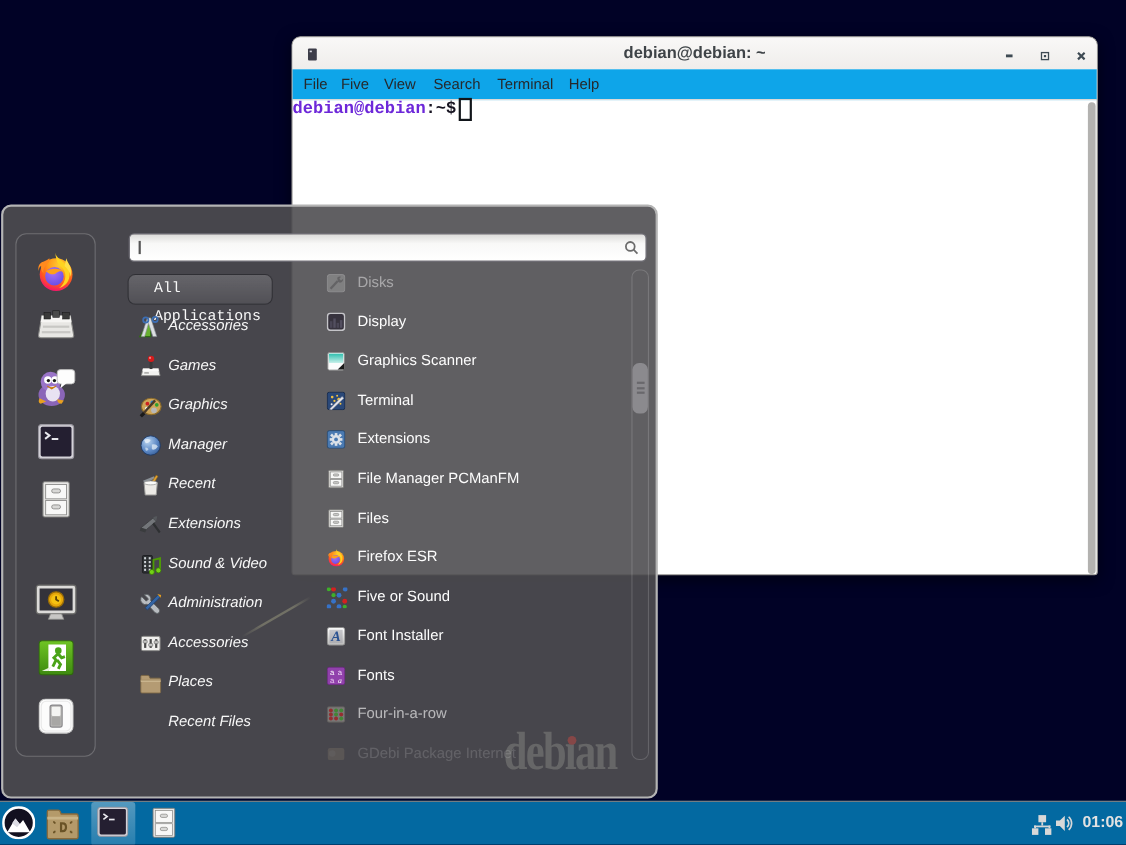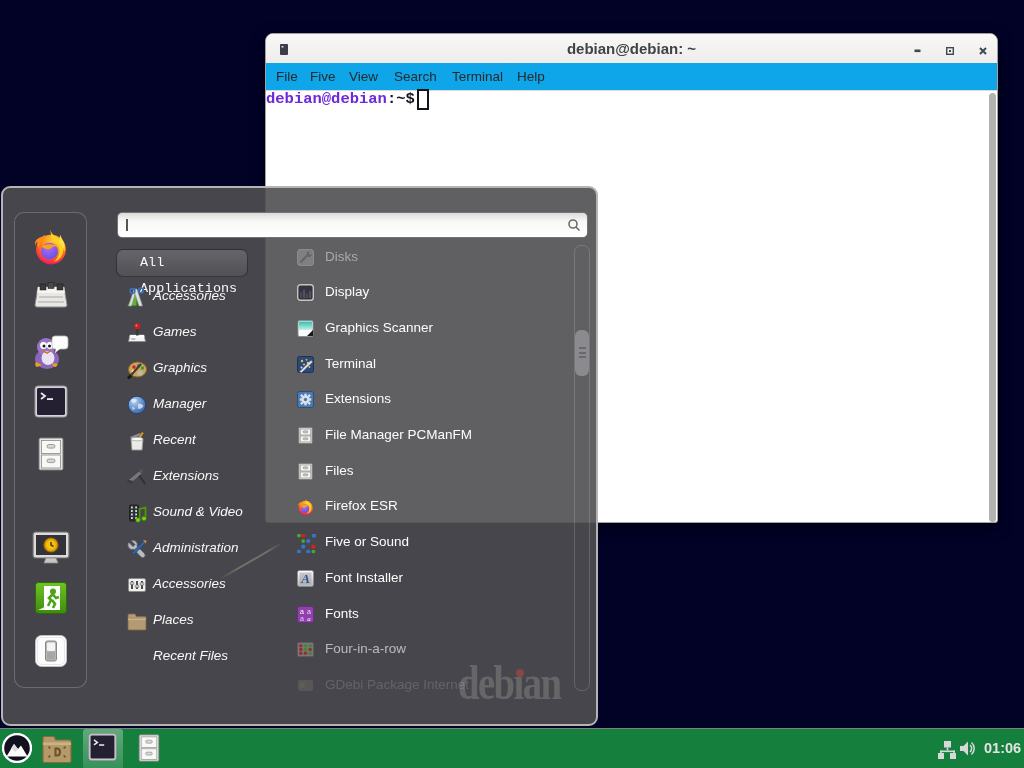--- a/index.html
+++ b/index.html
@@ -53,21 +53,21 @@
         font-size:49px; font-weight:bold; color:#666667; letter-spacing:-2px;
         transform:scaleX(0.79); transform-origin:left; }
   #wmdot { position:absolute; left:513px; top:481px; width:8px; height:8px;
            border-radius:50%; background:#864747; }
   #swirl { position:absolute; left:212px; top:372px; width:72px; height:1.6px;
            background:linear-gradient(90deg,rgba(195,195,150,0),rgba(195,195,150,0.34) 30%,rgba(195,195,150,0.34) 75%,rgba(195,195,150,0));
            transform:rotate(-30deg); }
 
   
   #bar { position:absolute; left:0; top:728px; width:1024px; height:40px;
-         background:#15803d; border-top:1px solid #808080; }
+         background:#0369a1; border-top:1px solid #808080; }
   #task1 { position:absolute; left:83px; top:0px; width:40px; height:40px;
            background:linear-gradient(rgba(255,255,255,0.32),rgba(255,255,255,0.14));
            border-radius:3px; }
   #clock { position:absolute; left:984px; top:11px; font-size:14.5px; font-weight:bold; color:#e2e2e2; }
 </style>
 </head>
 <body>
 
 <div id="term">
   <div id="tbar">

